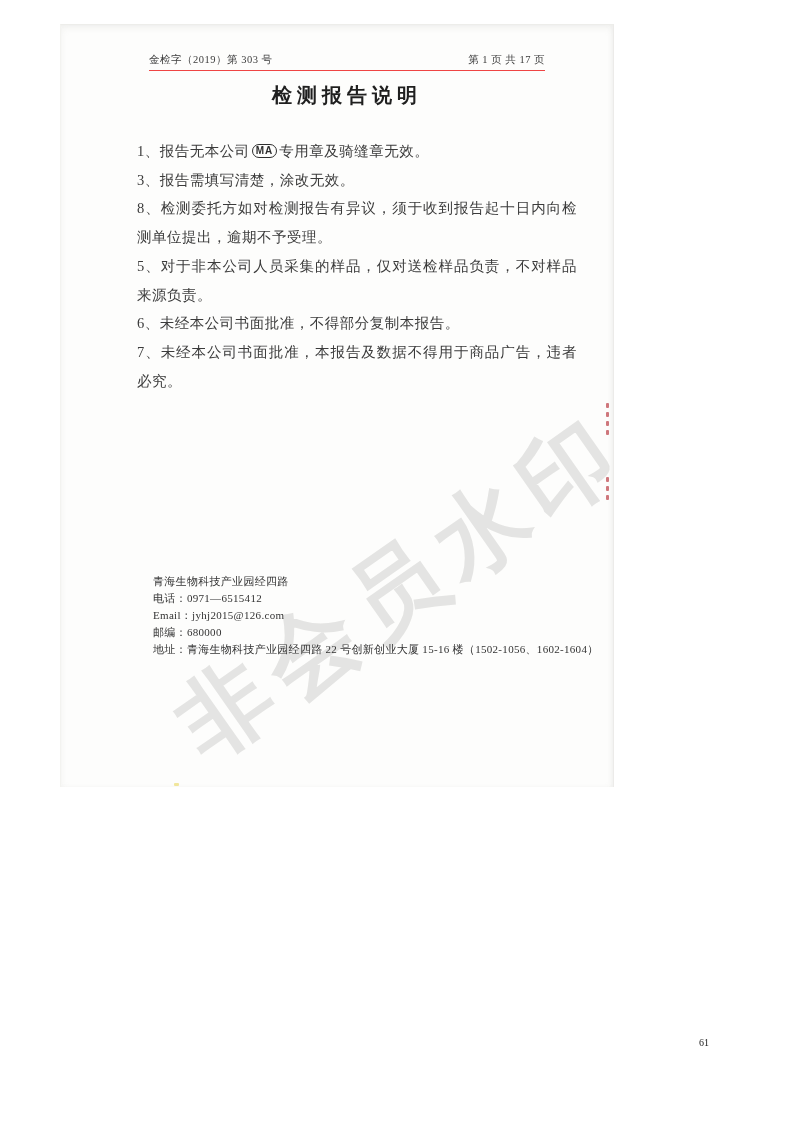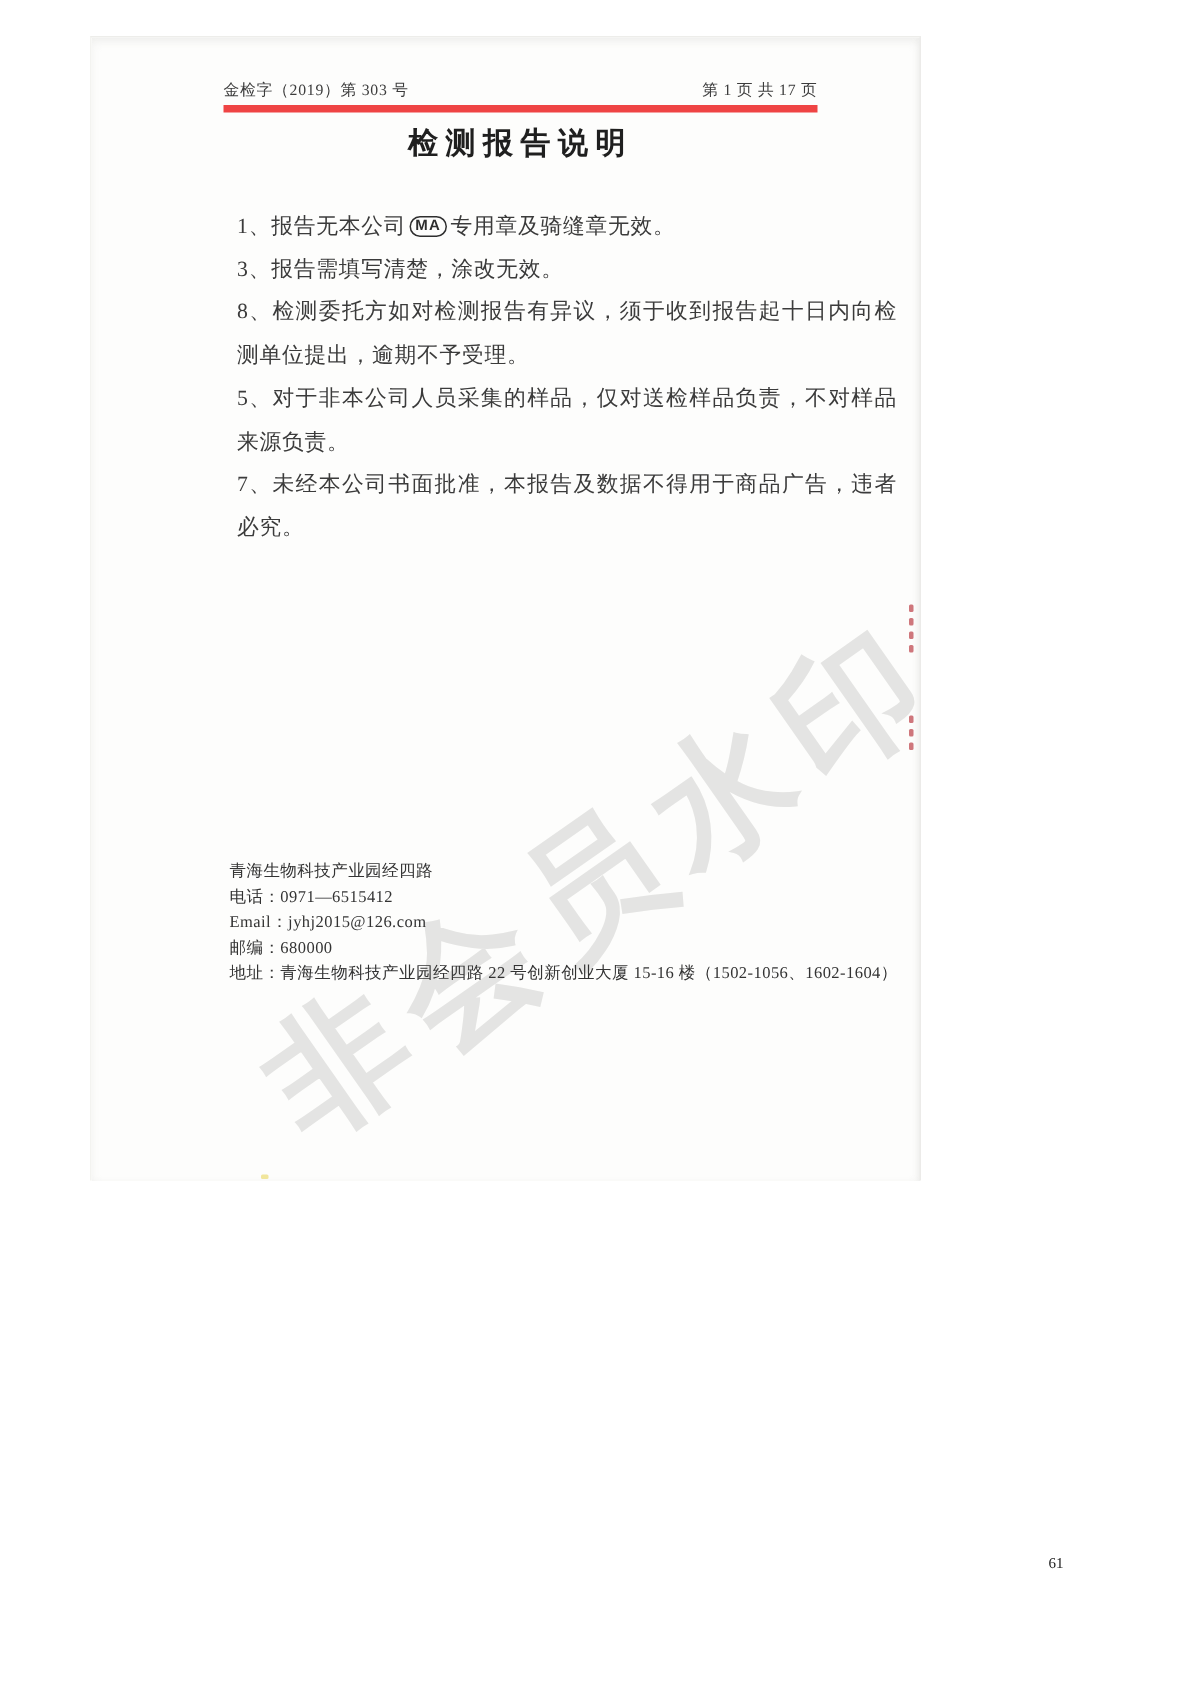--- a/index.html
+++ b/index.html
@@ -22,32 +22,32 @@
     position:absolute;left:40px;top:500px;width:600px;z-index:1;
     transform:rotate(-35deg);transform-origin:center center;
     font-family:"DejaVu Sans","Liberation Sans",sans-serif;
     font-size:92px;font-weight:700;letter-spacing:12px;white-space:nowrap;
     color:rgba(172,172,170,0.30);text-align:center;user-select:none;
   }
   
   .hdr{
     position:absolute;left:88px;top:28px;width:396px;z-index:2;
     display:flex;justify-content:space-between;align-items:flex-end;
-    border-bottom:5px solid #ef4444;padding-bottom:3px;
+    border-bottom:1px solid #ef4444;padding-bottom:3px;
     font-size:10.5px;color:#3c3c3c;letter-spacing:0.5px;
   }
   
   .title{
     position:absolute;left:88px;top:57px;width:396px;z-index:2;
     text-align:center;font-size:20px;font-weight:700;color:#1f1f1f;
     letter-spacing:5px;
   }
   
   .notes{
-    position:absolute;left:97px;top:112px;width:440px;z-index:2;
+    position:absolute;left:76px;top:112px;width:440px;z-index:2;
     font-size:14.5px;line-height:28.7px;color:#3b3b3b;letter-spacing:0.5px;
     text-align:justify;
   }
   .notes p{margin:0;}
   .cma{
     display:inline-block;border:1.5px solid #2e2e2e;border-radius:7px;
     font-family:"Liberation Sans","DejaVu Sans",sans-serif;
     font-size:10px;font-weight:700;line-height:12px;padding:0 3px;
     letter-spacing:1px;vertical-align:2px;margin:0 2px;color:#2e2e2e;
   }
@@ -86,20 +86,21 @@
     <span>第 1 页 共 17 页</span>
   </div>
 
   <div class="title">检测报告说明</div>
 
   <div class="notes">
     <p><span>1、报告无本公司</span><span class="cma">MA</span><span>专用章及骑缝章无效。</span></p>
     <p>3、报告需填写清楚，涂改无效。</p>
     <p>8、检测委托方如对检测报告有异议，须于收到报告起十日内向检测单位提出，逾期不予受理。</p>
     <p>5、对于非本公司人员采集的样品，仅对送检样品负责，不对样品来源负责。</p>
+    <p>6、未经本公司书面批准，不得部分复制本报告。</p>
     <p>7、未经本公司书面批准，本报告及数据不得用于商品广告，违者必究。</p>
   </div>
 
   <div class="contact">
     <div>青海生物科技产业园经四路</div>
     <div>电话：0971—6515412</div>
     <div>Email：jyhj2015@126.com</div>
     <div>邮编：680000</div>
     <div>地址：青海生物科技产业园经四路 22 号创新创业大厦 15-16 楼（1502-1056、1602-1604）</div>
   </div>

